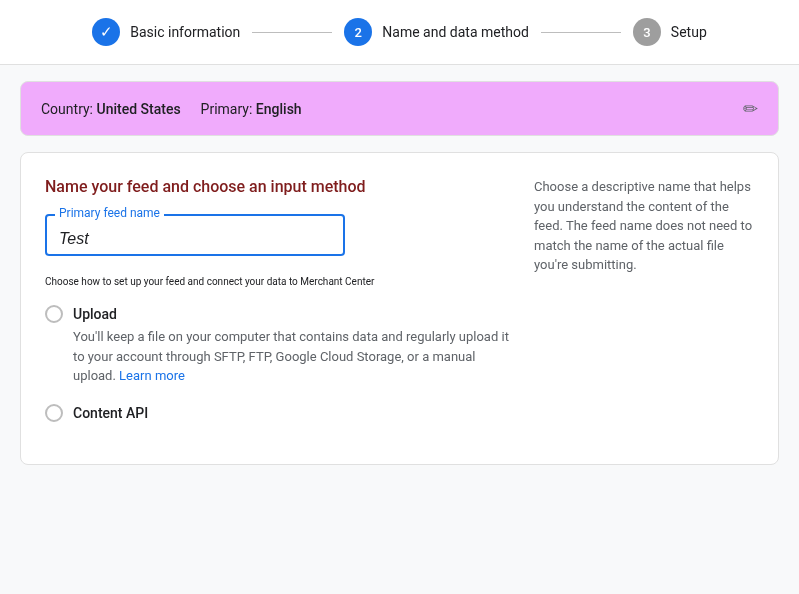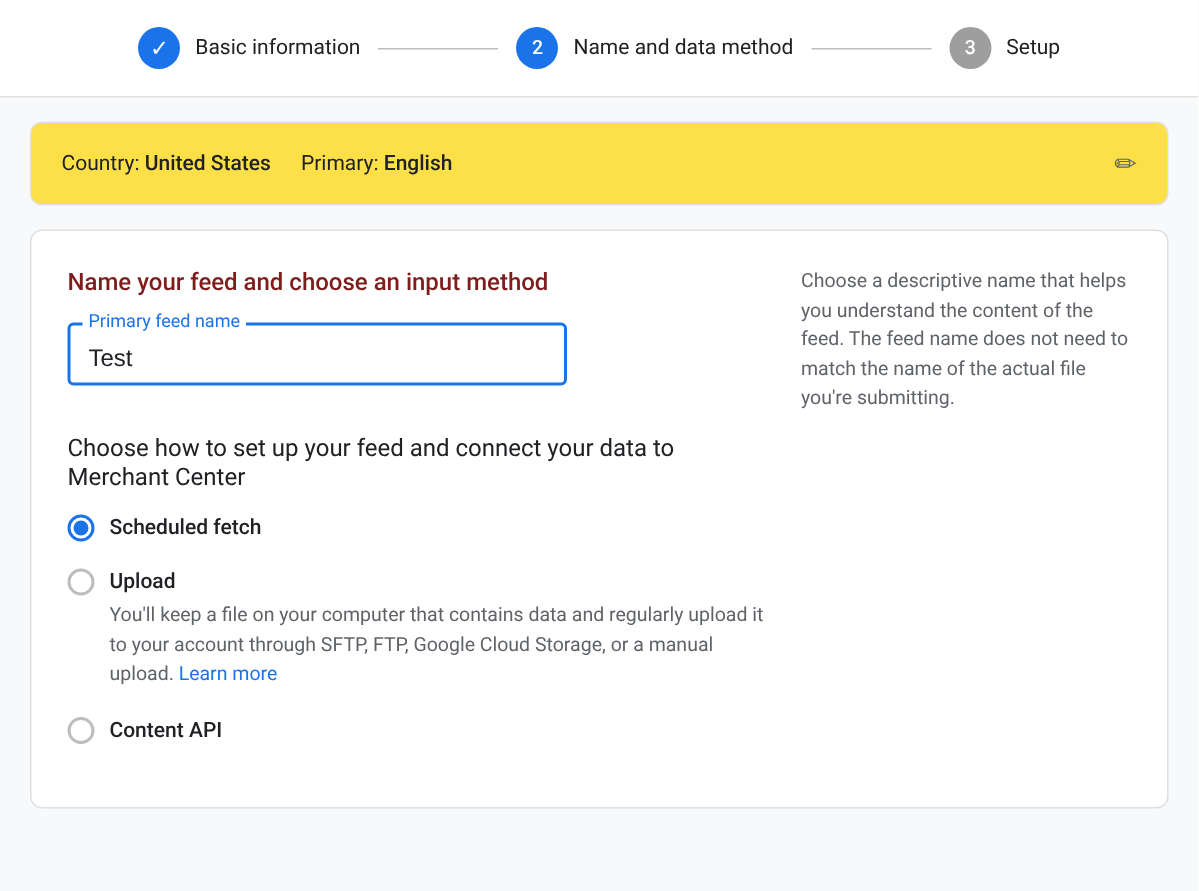--- a/index.html
+++ b/index.html
@@ -59,21 +59,21 @@
       width: 80px;
       background: #bdbdbd;
       margin: 0 12px;
     }
     .checkmark {
       font-size: 15px;
     }
 
     
     .info-bar {
-      background: #fde047;
+      background: #f0abfc;
       border: 1px solid #e0e0e0;
       border-radius: 8px;
       margin: 16px 20px;
       padding: 16px 20px;
       display: flex;
       align-items: center;
       justify-content: space-between;
     }
     .info-bar-left {
       display: flex;
@@ -113,47 +113,48 @@
     .section-title {
       font-size: 16px;
       font-weight: 500;
       color: #7f1d1d;
       margin-bottom: 18px;
     }
 
     
     .input-group {
       position: relative;
-      margin-bottom: 32px;
-      width: 333px;
+      margin-bottom: 20px;
+      width: 300px;
     }
     .input-group input {
       width: 100%;
       padding: 14px 12px 6px 12px;
       border: 2px solid #1a73e8;
       border-radius: 4px;
       font-size: 16px;
       color: #202124;
       outline: none;
       background: transparent;
+      font-style: italic;
     }
     .input-group label {
       position: absolute;
       top: -8px;
       left: 10px;
       background: #fff;
       padding: 0 4px;
       font-size: 12px;
       color: #1a73e8;
       pointer-events: none;
     }
 
     
     .choose-title {
-      font-size: 16px;
+      font-size: 10px;
       color: #202124;
       margin-bottom: 16px;
     }
 
     
     .radio-option {
       margin-bottom: 18px;
     }
     .radio-label {
       display: flex;
@@ -243,24 +244,20 @@
 
     <div class="input-group">
       <label>Primary feed name</label>
       <input type="text" value="Test" style="">
     </div>
 
     <div class="choose-title">Choose how to set up your feed and connect your data to Merchant Center</div>
 
 
     <div class="radio-option">
-      <div class="radio-label">
-        <div class="radio-circle selected"></div>
-        <span>Scheduled fetch</span>
-      </div>
     </div>
 
     <div class="radio-option">
       <div class="radio-label">
         <div class="radio-circle"></div>
         <span>Upload</span>
       </div>
       <div class="radio-desc">
         <span>You'll keep a file on your computer that contains data and regularly upload it to your account through SFTP, FTP, Google Cloud Storage, or a manual upload.</span>
         <a href="#">Learn more</a>

